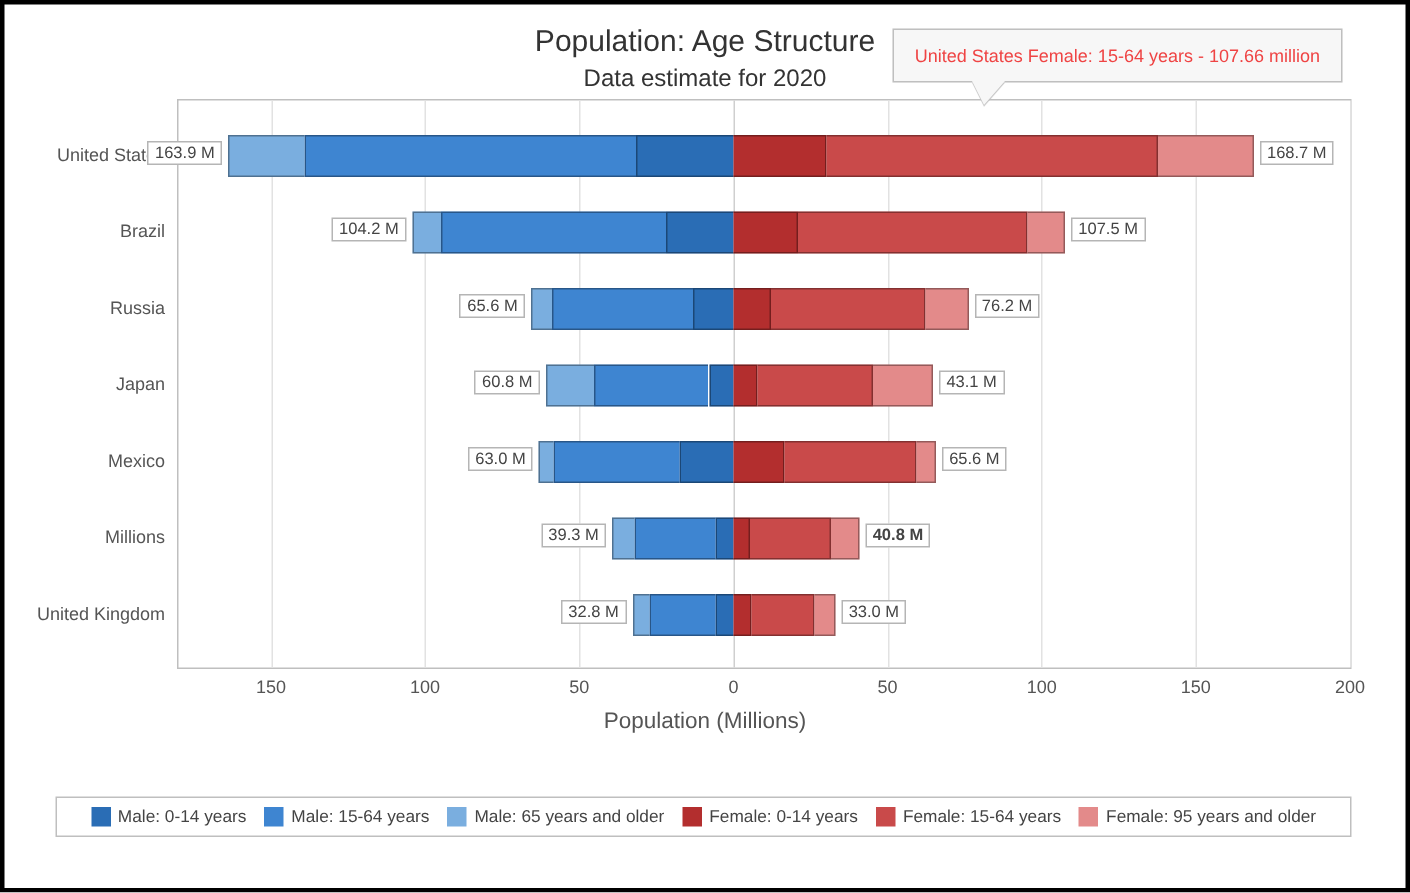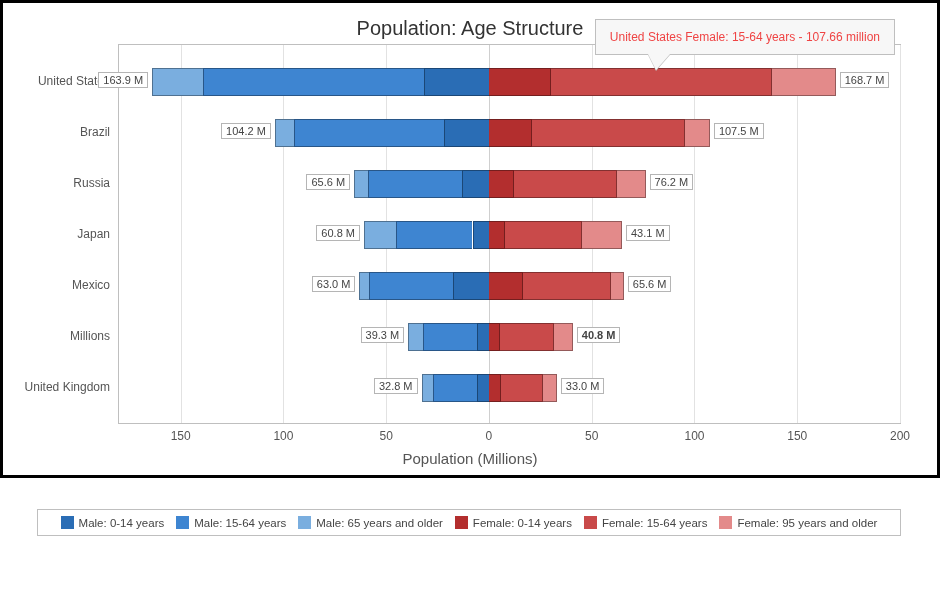--- a/index.html
+++ b/index.html
@@ -7,21 +7,21 @@
     padding: 0;
     width: 940px;
     height: 595px;
     background: #fff;
     font-family: "Segoe UI", Arial, sans-serif;
     color: #333;
   }
   .frame {
     box-sizing: border-box;
     width: 940px;
-    height: 478px;
+    height: 595px;
     border: 3px solid #000;
     position: relative;
     padding: 10px 30px 10px 30px;
   }
   .titles {
     text-align: center;
     margin-bottom: 4px;
     margin-top: 4px;
   }
   .title-main {
@@ -154,20 +154,21 @@
     position: relative;
   }
 </style>
 </head>
 <body>
 
 <div class="frame">
 
   <div class="titles">
     <div class="title-main">Population: Age Structure</div>
+    <div class="title-sub">Data estimate for 2020</div>
   </div>
 
   <div class="chart-wrap">
     <div class="y-labels" id="y-labels">
         <div class="y-label" style="top: 37px;">United States</div>
         <div class="y-label" style="top: 88px;">Brazil</div>
         <div class="y-label" style="top: 139px;">Russia</div>
         <div class="y-label" style="top: 190px;">Japan</div>
         <div class="y-label" style="top: 241px;">Mexico</div>
         <div class="y-label" style="top: 292px;">Millions</div>

